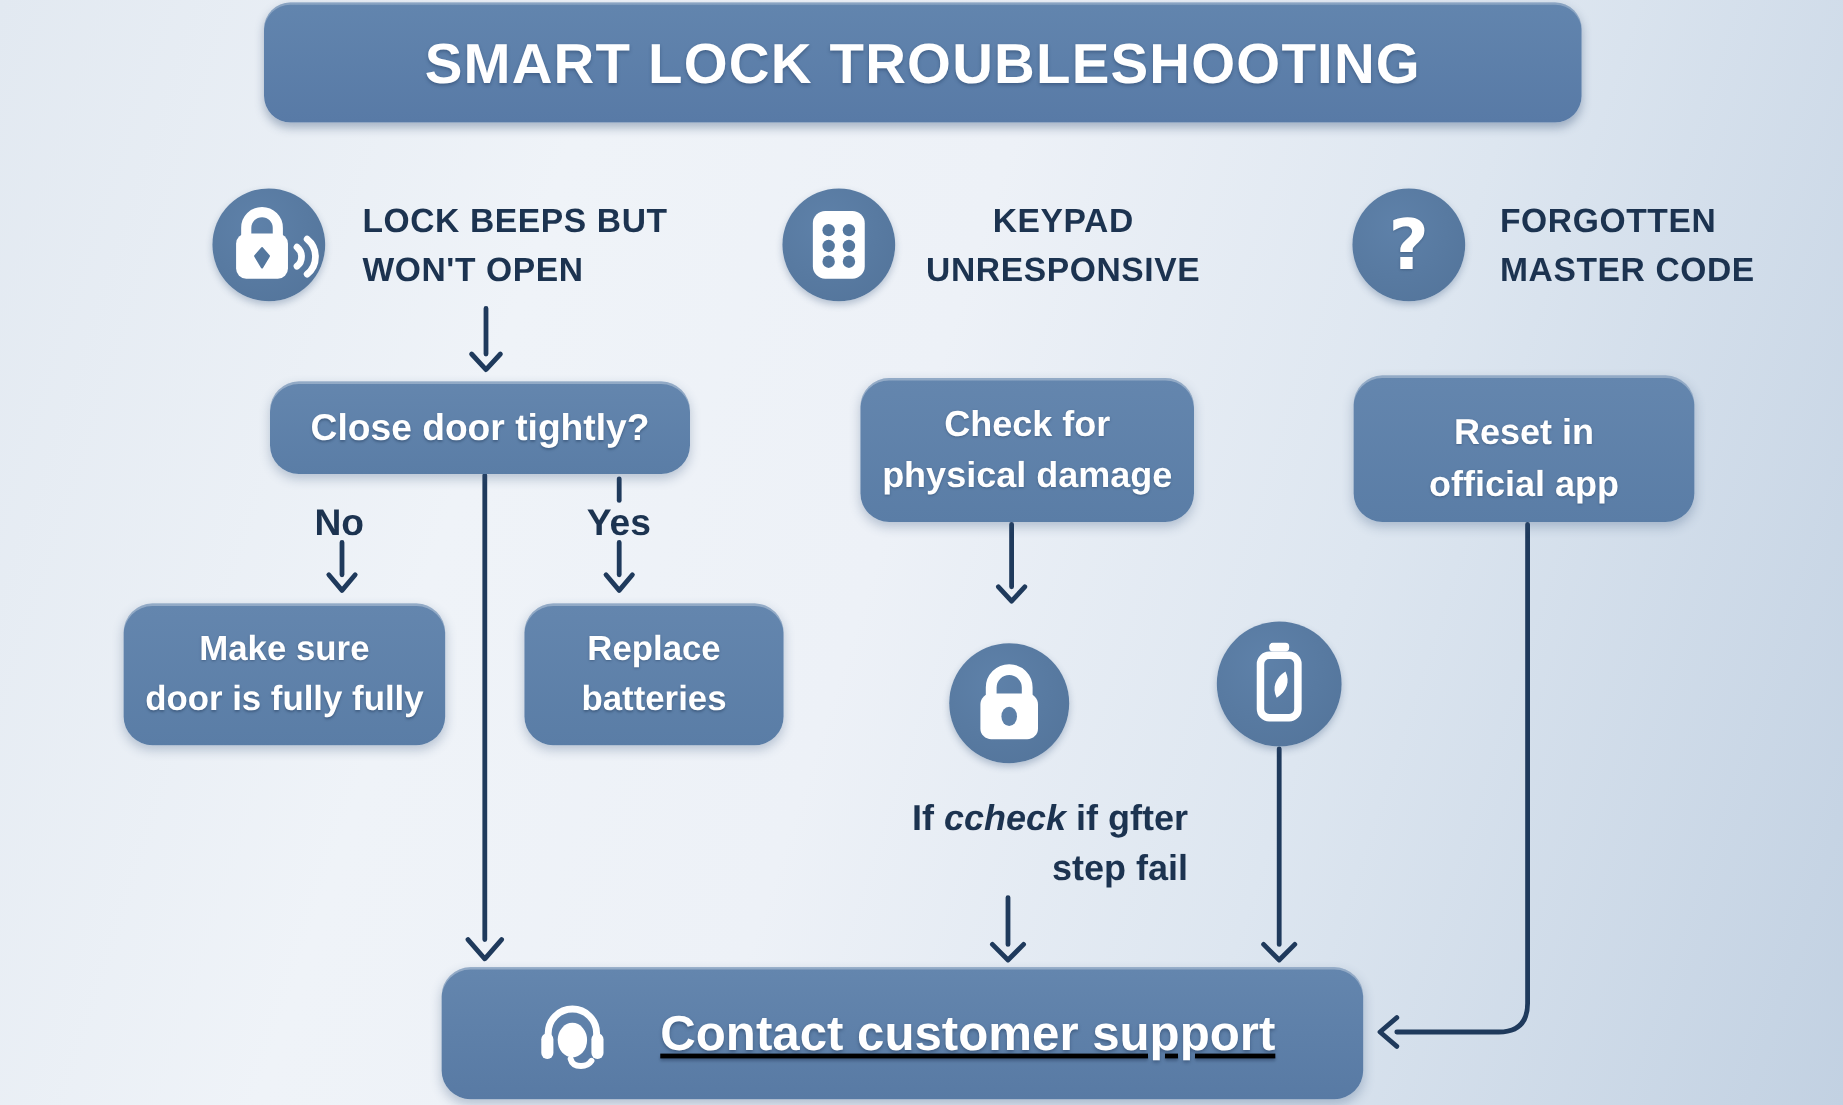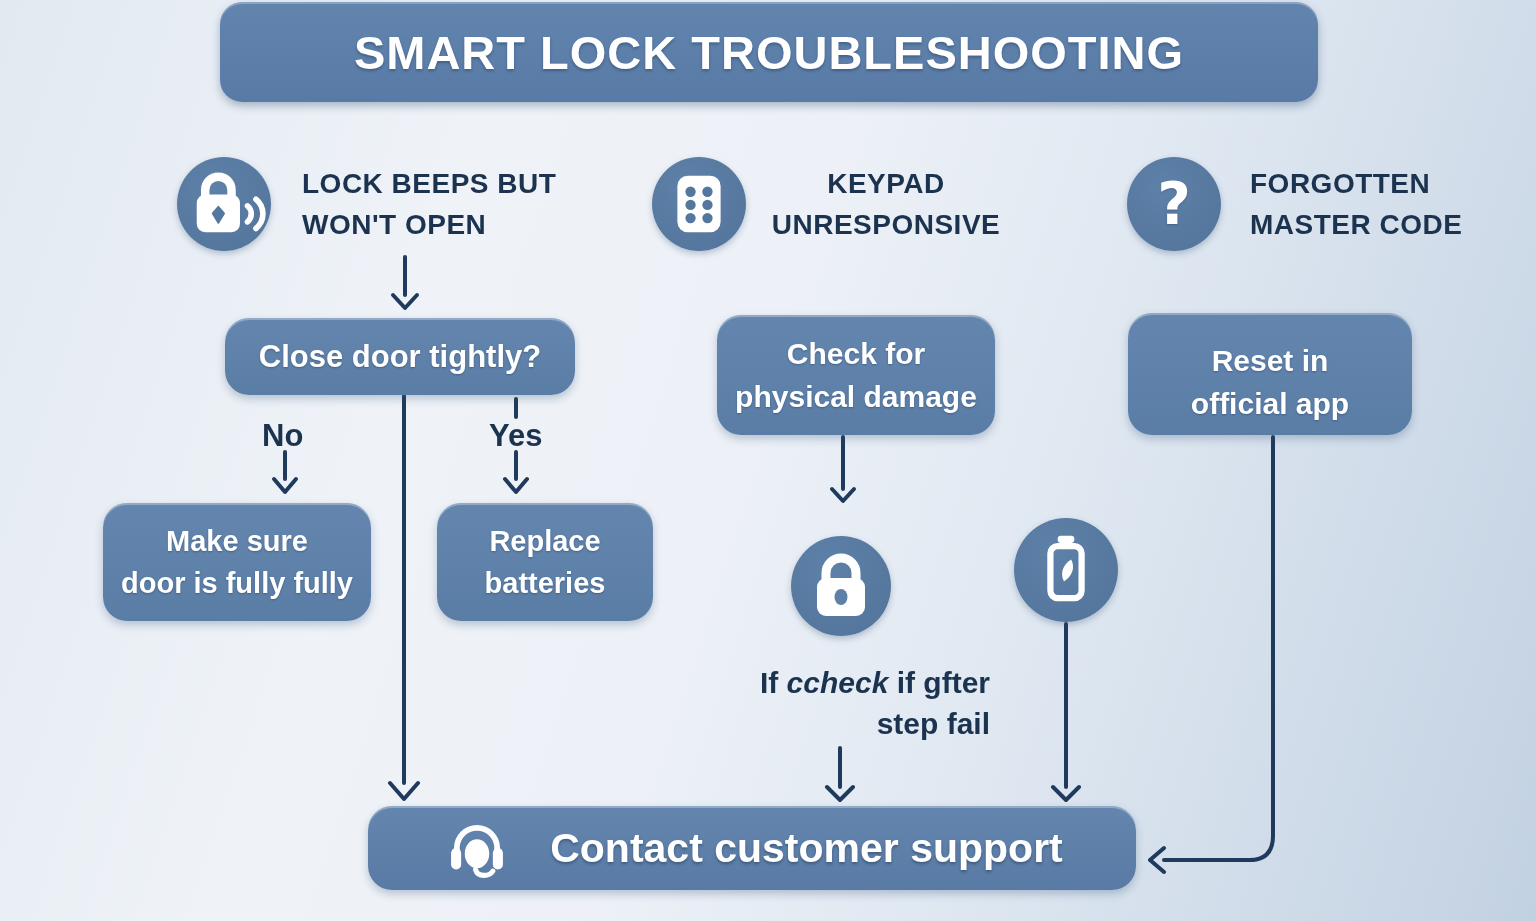--- a/index.html
+++ b/index.html
@@ -34,24 +34,25 @@
     color:#fff;text-align:center;
   }
   .flow-box span{text-shadow:0 1px 2px rgba(20,40,70,.35);}
   .branch-label{color:#1c3350;font-size:31px;font-weight:bold;}
   .mid-text{color:#1c3350;font-size:30px;font-weight:bold;line-height:41px;text-align:right;}
   .mid-text i{font-style:italic;}
   svg.connectors{left:0;top:0;width:1536px;height:921px;pointer-events:none;}
   .icon-svg{display:block;}
   .qmark{color:#fff;font-size:58px;font-weight:bold;font-family:"DejaVu Sans",sans-serif;text-shadow:0 1px 2px rgba(20,40,70,.3);}
   .contact-box{
-    left:368px;top:806px;width:768px;height:84px;
+    left:368px;top:806px;width:768px;height:110px;
     background:linear-gradient(180deg,#6486ae 0%,#587aa4 100%);
     border-radius:24px;display:flex;align-items:center;justify-content:center;gap:37px;
     box-shadow:0 4px 9px rgba(55,85,125,.3), inset 0 2px 0 rgba(255,255,255,.3);
+    text-decoration:underline;
   }
   .contact-box .label{color:#fff;font-size:41px;font-weight:bold;text-shadow:0 2px 3px rgba(20,40,70,.4);}
 </style>
 </head>
 <body>
 
 <svg class="connectors abs" viewBox="0 0 1536 921" fill="none" stroke="#1f3a5c" stroke-width="4" stroke-linecap="round" stroke-linejoin="round">
 
   <path d="M405 257 L405 295 M393 295 L405 308 L417 295"></path>
 

